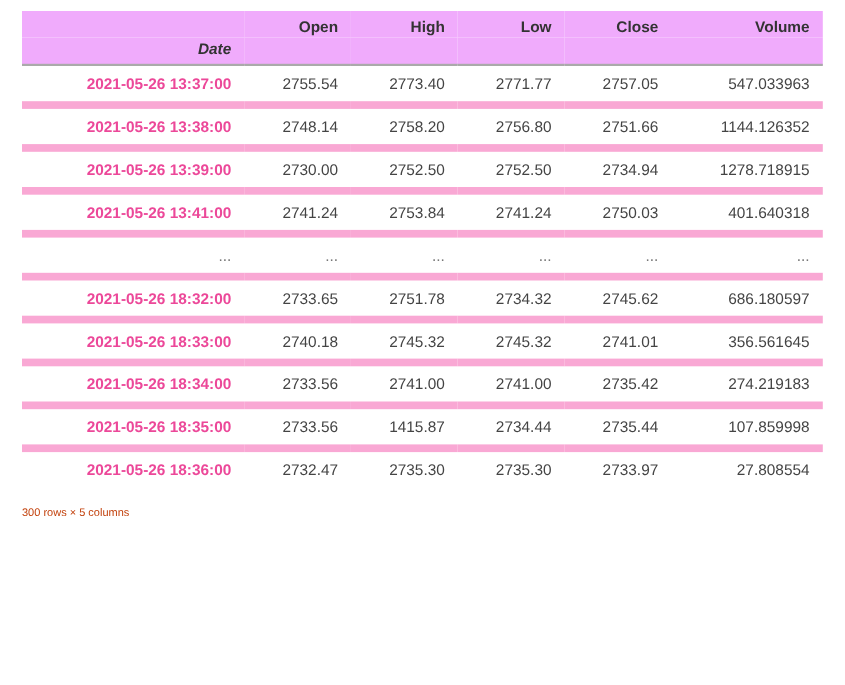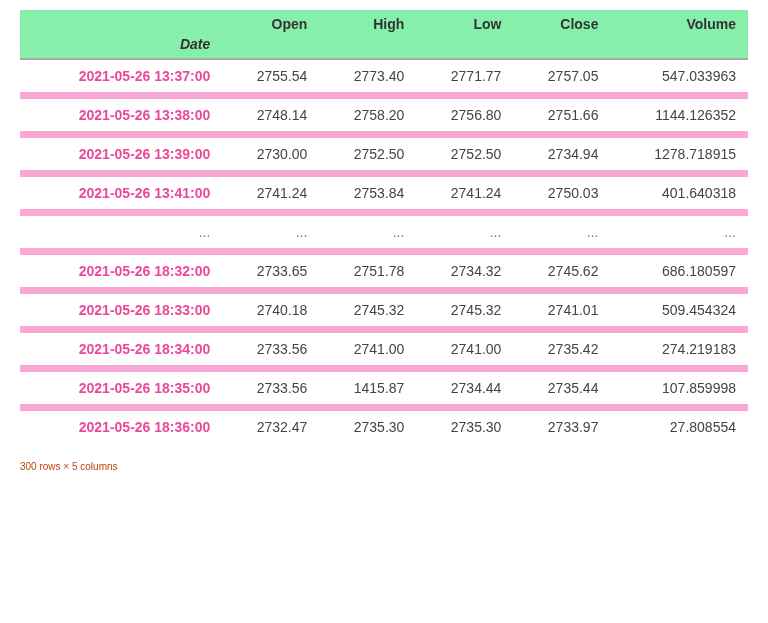--- a/index.html
+++ b/index.html
@@ -27,21 +27,21 @@
       width: 100%;
       border-collapse: collapse;
       font-size: 14px;
     }
 
     thead tr th {
       font-weight: 600;
       text-align: right;
       padding: 6px 12px 8px 12px;
       color: #333;
-      background: #86efac;
+      background: #f0abfc;
       border-bottom: none;
     }
 
     thead tr th:first-child {
       text-align: right;
     }
 
     .header-row-top th {
       padding-bottom: 2px;
     }
@@ -162,21 +162,21 @@
           <td>2734.32</td>
           <td>2745.62</td>
           <td>686.180597</td>
         </tr>
         <tr>
           <td>2021-05-26 18:33:00</td>
           <td>2740.18</td>
           <td>2745.32</td>
           <td>2745.32</td>
           <td>2741.01</td>
-          <td>509.454324</td>
+          <td>356.561645</td>
         </tr>
         <tr>
           <td>2021-05-26 18:34:00</td>
           <td>2733.56</td>
           <td>2741.00</td>
           <td>2741.00</td>
           <td>2735.42</td>
           <td>274.219183</td>
         </tr>
         <tr>

